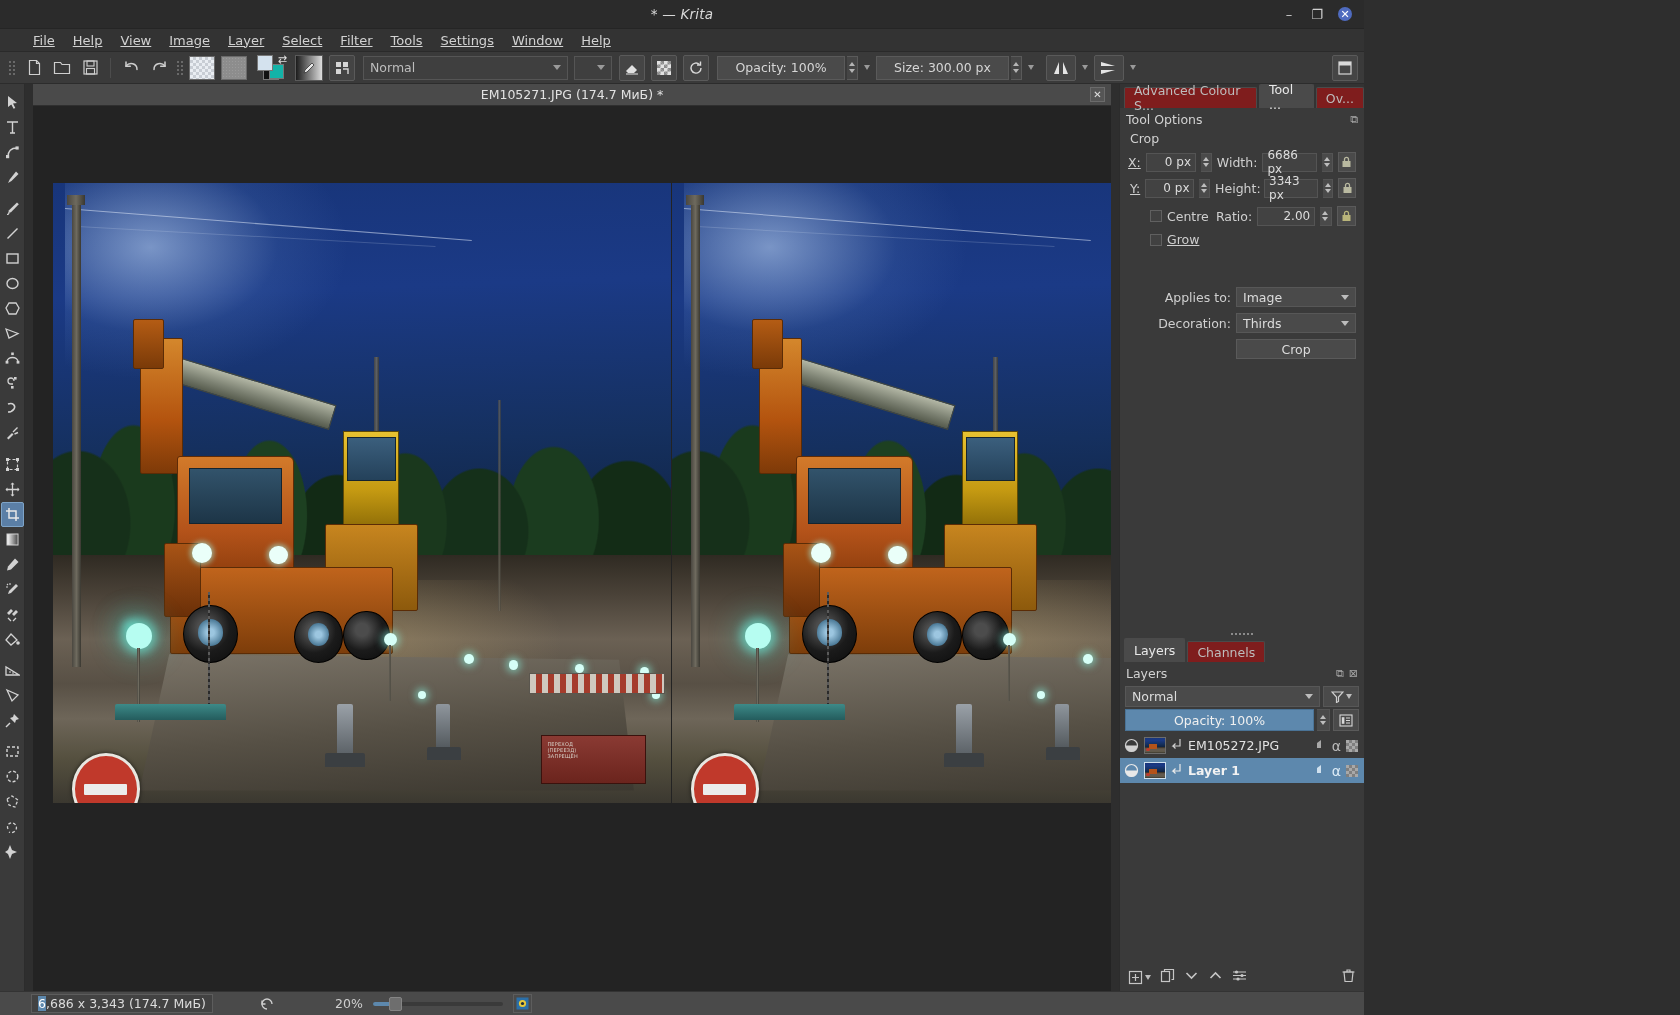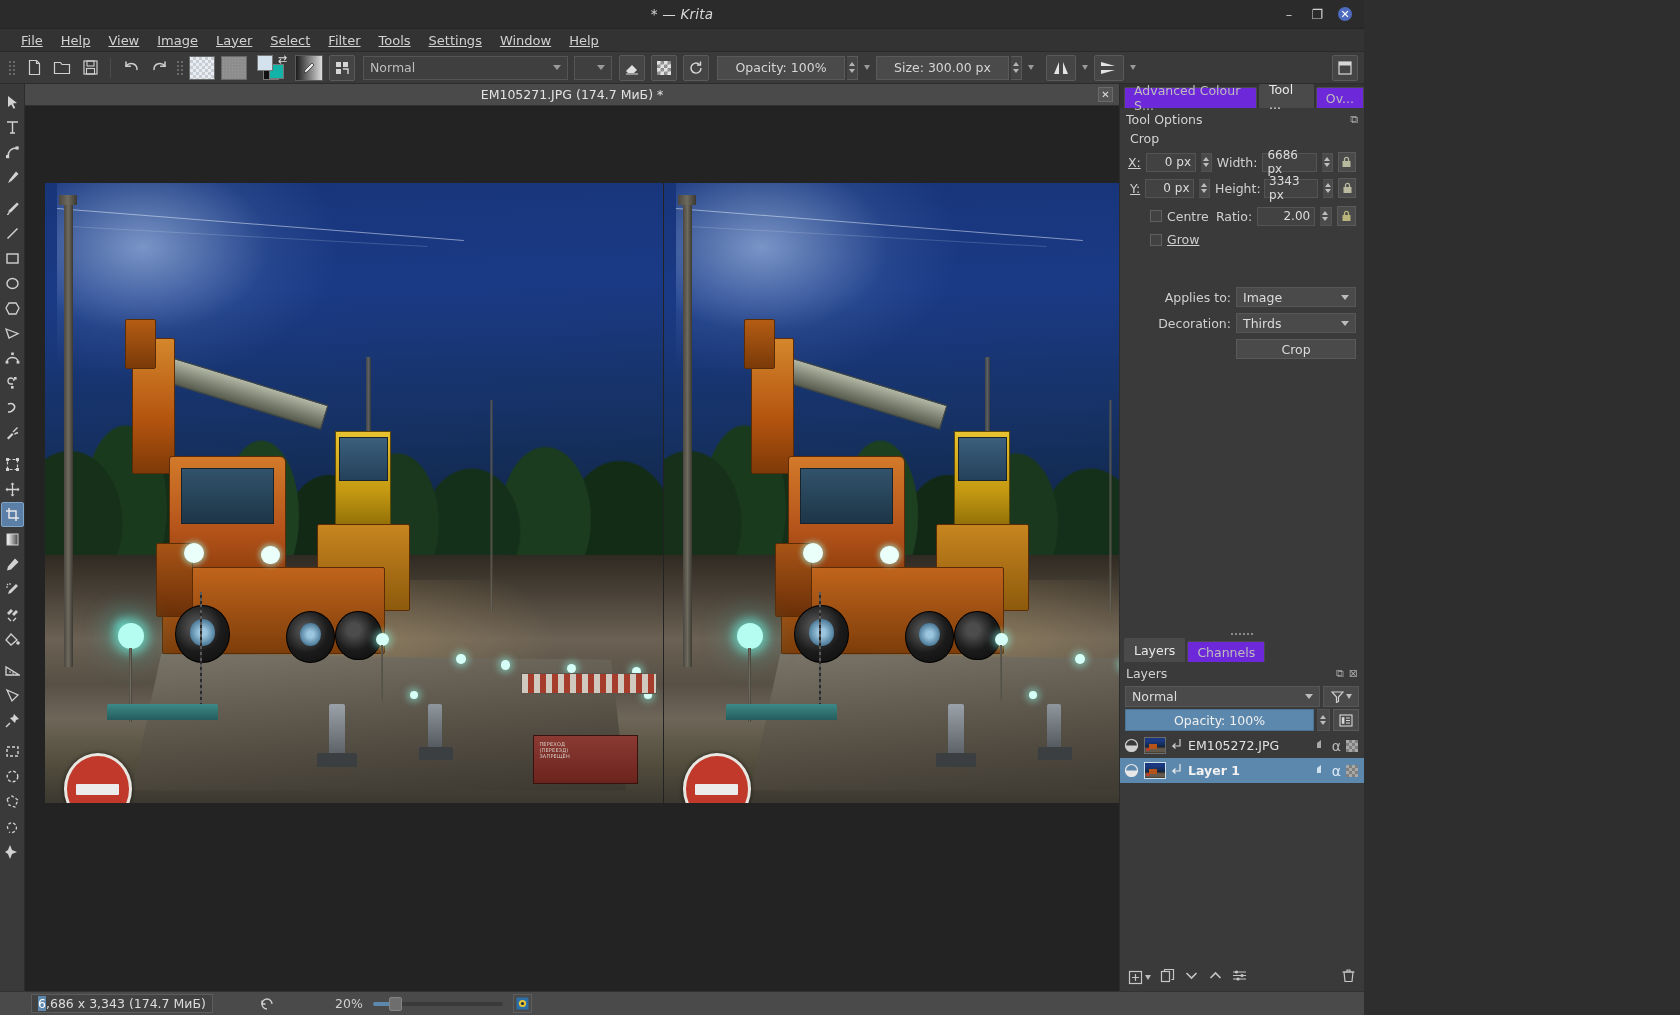--- a/index.html
+++ b/index.html
@@ -25,21 +25,21 @@
     letter-spacing: .2px;
   }
   .win-btns { margin-left: auto; display: flex; align-items: center; gap: 14px; padding-right: 12px; z-index:2;}
   .win-btns span { width: 14px; height: 14px; display:inline-flex; align-items:center; justify-content:center;
      color:#d0d0d0; font-size: 13px; line-height:1;}
   .win-close { background:#4f6bbf; border-radius: 50%; color:#fff !important; font-size:11px !important; }
 
   
   .menubar {
     height: 23px; background: #333333; display: flex; align-items: center;
-    padding-left: 12px; flex: 0 0 23px; border-bottom: 1px solid #2a2a2a;
+    padding-left: 24px; flex: 0 0 23px; border-bottom: 1px solid #2a2a2a;
   }
   .menubar .mi {
     padding: 2px 9px; font-size: 13px; color: #d2d2d2; cursor: default;
   }
   .menubar .mi u { text-decoration: underline; }
 
   
   .maintoolbar {
     height: 32px; background: #3a3a3a; display: flex; align-items: center;
     flex: 0 0 32px; border-bottom: 1px solid #2c2c2c; padding: 0 6px; gap: 2px;
@@ -81,21 +81,21 @@
     display:flex; align-items:center; justify-content:center; color:#d6d6d6; font-size:12.5px;
   }
   .spinarrows { width:11px;height:24px;background:#454545;border:1px solid #5a5a5a;border-left:none;
      display:flex;flex-direction:column;align-items:center;justify-content:center;}
   .spinarrows i { width:0;height:0;border-left:3px solid transparent;border-right:3px solid transparent; display:block;}
   .spinarrows i.up { border-bottom:4px solid #b5b5b5; margin-bottom:3px;}
   .spinarrows i.dn { border-top:4px solid #b5b5b5; }
   .minicaret { width:0;height:0;border-left:3.5px solid transparent;border-right:3.5px solid transparent;border-top:5px solid #9a9a9a; margin:0 4px;}
 
   
-  .bodyrow { flex: 1 1 auto; display: flex; min-height: 0; }
+  .bodyrow { flex: 1 1 auto; display: flex; min-height: 0; gap: 8px; }
 
   
   .toolsidebar {
     width: 25px; background: #3a3a3a; flex: 0 0 25px;
     display: flex; flex-direction: column; align-items: center; padding-top: 2px;
     border-right: 1px solid #2c2c2c; overflow: hidden;
   }
   .tool {
     width: 23px; height: 25px; display: flex; align-items: center; justify-content: center;
     color: #cdcdcd; flex: 0 0 25px;
@@ -171,21 +171,21 @@
   .chain { position:absolute; width:2px; background: repeating-linear-gradient(180deg,#5a5a5a 0 3px, #2a2a2a 3px 6px); }
   .smalllight { position:absolute; border-radius:50%; background:#eafff9; box-shadow:0 0 5px 2px rgba(160,250,235,.55); }
   .cone { position:absolute; background: linear-gradient(180deg,#3f8f92,#2c6668); border-radius:2px 2px 0 0; }
 
   
   .rightdock {
     width: 245px; flex: 0 0 245px; background:#3a3a3a; display:flex; flex-direction:column;
     border-left:1px solid #2c2c2c; overflow:hidden;
   }
   .docktabs { display:flex; align-items:flex-end; height: 24px; background:#333; padding-left:4px; gap:2px; flex:0 0 24px;}
-  .dtab { height:21px; padding:0 9px; background:#6d28d9; color:#bdbdbd; font-size:12.5px;
+  .dtab { height:21px; padding:0 9px; background:#7f1d1d; color:#bdbdbd; font-size:12.5px;
      display:flex; align-items:center; border:1px solid #4a4a4a; border-bottom:none; border-radius:2px 2px 0 0; }
   .dtab.active { background:#4a4a4a; color:#e8e8e8; height:24px; }
   .dockhdr { display:flex; align-items:center; padding: 4px 6px 2px 6px; font-size:12.5px; color:#d2d2d2; }
   .dockhdr .icons { margin-left:auto; display:flex; gap:5px; color:#a8a8a8; font-size:11px; }
   .toolopts { padding: 0 8px 6px 8px; }
   .secttitle { font-size:12.5px; color:#d2d2d2; padding: 2px 0 6px 2px; }
   .frow { display:flex; align-items:center; margin-bottom:6px; gap:5px; }
   .flabel { font-size:12.5px; color:#cfcfcf; text-align:right; }
   .flabel u { text-decoration:underline; }
   .spinbox {

